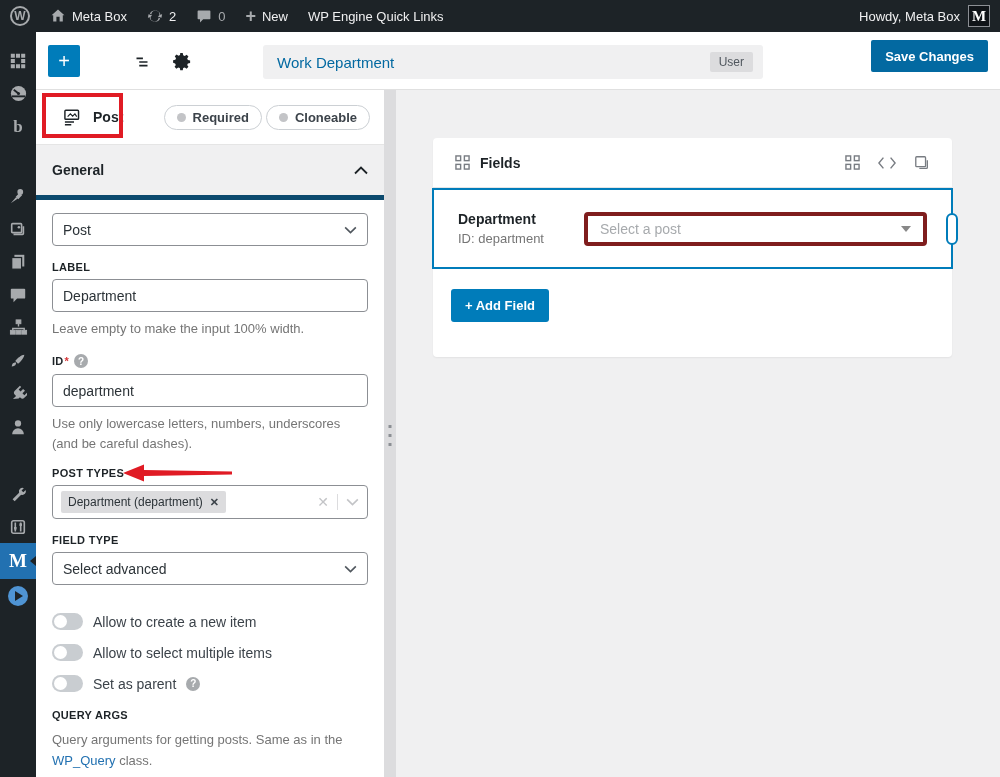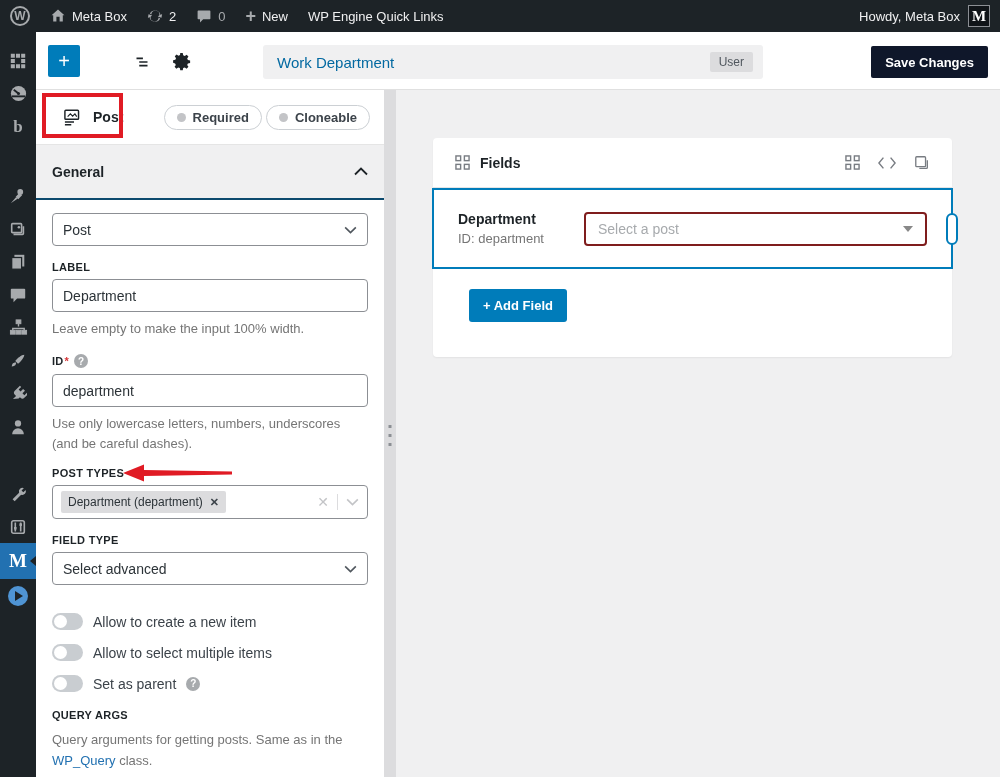--- a/index.html
+++ b/index.html
@@ -59,40 +59,40 @@
   }
   .eh-title input {
     flex:1; border:none; background:transparent; font-size:15px; color:#0369a1;
     padding:0 14px; outline:none; font-family:"Liberation Sans", sans-serif;
   }
   .eh-badge {
     margin-right:10px; background:#dcdcde; color:#50575e; font-size:12px;
     border-radius:2px; padding:3px 9px; white-space:nowrap;
   }
   .eh-save {
-    position:absolute; right:12px; top:14px; height:32px; padding:0 14px;
-    background:#0f172a; color:#fff; border:none; border-radius:2px;
+    position:absolute; right:12px; top:8px; height:32px; padding:0 14px;
+    background:#0369a1; color:#fff; border:none; border-radius:2px;
     font-size:13px; font-weight:bold; cursor:pointer;
   }
   
   #left-panel {
     position:absolute; left:36px; top:90px; bottom:0; width:348px;
     background:#fff; overflow:hidden; z-index:20;
   }
   .tab-row { height:55px; display:flex; align-items:center; padding:0 14px; border-bottom:1px solid #e5e5e5; }
   .post-tab { display:flex; align-items:center; gap:9px; padding:10px 16px 10px 14px; font-weight:bold; font-size:14px; cursor:pointer; }
   .tab-pills { margin-left:auto; display:flex; gap:4px;font-weight:bold; }
   .pill {
     display:flex; align-items:center; gap:7px; border:1px solid #ccd0d4; border-radius:999px;
     padding:4px 12px; font-size:13px; color:#3c434a; background:#fff; cursor:pointer;
   }
   .pill .dot { width:9px; height:9px; border-radius:50%; background:#c3c4c7; }
   .section-head {
     height:55px; background:#f0f0f1; display:flex; align-items:center;
-    padding:0 16px; font-weight:bold; font-size:14px; border-bottom:2px solid #0c4a6e; cursor:pointer;
+    padding:0 16px; font-weight:bold; font-size:14px; border-bottom:5px solid #0c4a6e; cursor:pointer;
   }
   .section-head .chev { margin-left:auto; color:#1d2327; }
   .form { padding:13px 16px 0 16px; }
   .f-label { font-size:11px; font-weight:bold; color:#1d2327; letter-spacing:.3px; margin-bottom:6px; display:flex; align-items:center; gap:5px; }
   .req { color:#d63638; }
   .help-dot {
     width:14px; height:14px; border-radius:50%; background:#a7aaad; color:#fff;
     font-size:10px; display:inline-flex; align-items:center; justify-content:center; font-weight:bold;
   }
   .f-input, .f-select {
@@ -132,29 +132,29 @@
   .fp-actions { margin-left:auto; display:flex; align-items:center; gap:18px; color:#787c82; }
   .fp-actions > span { cursor:pointer; display:flex; }
   .field-row {
     position:relative; height:81px; border:2px solid #007cba; margin:0 -1px;
     display:flex; align-items:center; padding:0 24px; background:#fff; cursor:pointer;
   }
   .fr-name { width:126px; }
   .fr-name b { font-size:14px; display:block; margin-bottom:4px; }
   .fr-name span { font-size:13px; color:#757575; }
   .fr-select {
-    flex:1; height:34px; border:2px solid #7f1d1d; border-radius:4px;
+    flex:1; height:34px; border:4px solid #7f1d1d; border-radius:4px;
     display:flex; align-items:center; padding:0 12px; color:#a7aaad; font-size:14px; background:#fff; cursor:pointer;
   }
   .fr-select .arrow { margin-left:auto; width:0; height:0; border-left:5px solid transparent; border-right:5px solid transparent; border-top:6px solid #888; }
   .fr-handle {
     position:absolute; right:-7px; top:50%; transform:translateY(-50%);
     width:12px; height:32px; background:#fff; border:2px solid #007cba; border-radius:7px; cursor:grab;
   }
-  .fp-foot { padding:20px 24px;margin-left:12px; }
+  .fp-foot { padding:20px 18px; }
   .add-field { background:#007cba; color:#fff; border:none; border-radius:3px; height:33px; padding:0 14px; font-size:13px; font-weight:bold; cursor:pointer; }
   
   .anno-box {
     position:absolute; left:42px; top:93px; width:81px; height:45px;
     border:4px solid #e01b24; z-index:35; pointer-events:none;
   }
   .anno-arrow { position:absolute; left:122px; top:463px; z-index:35; pointer-events:none; }
   svg.ic { display:block; }
 </style>
 </head>

